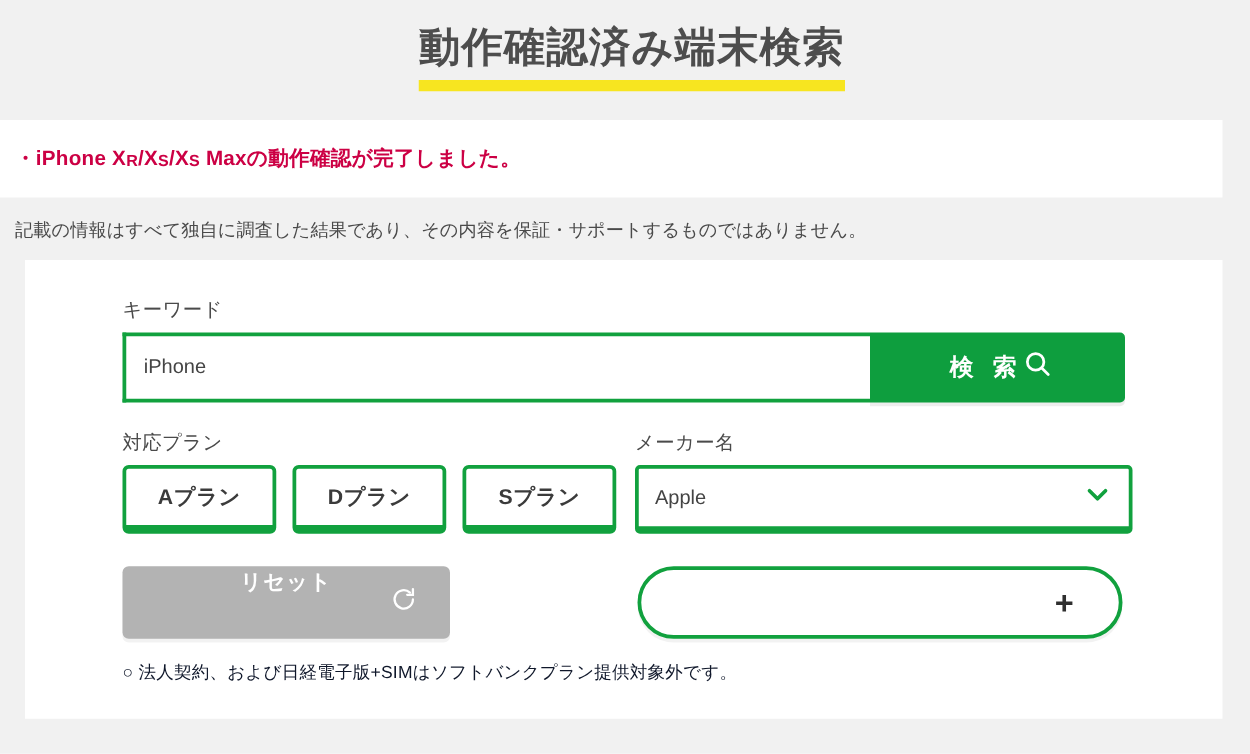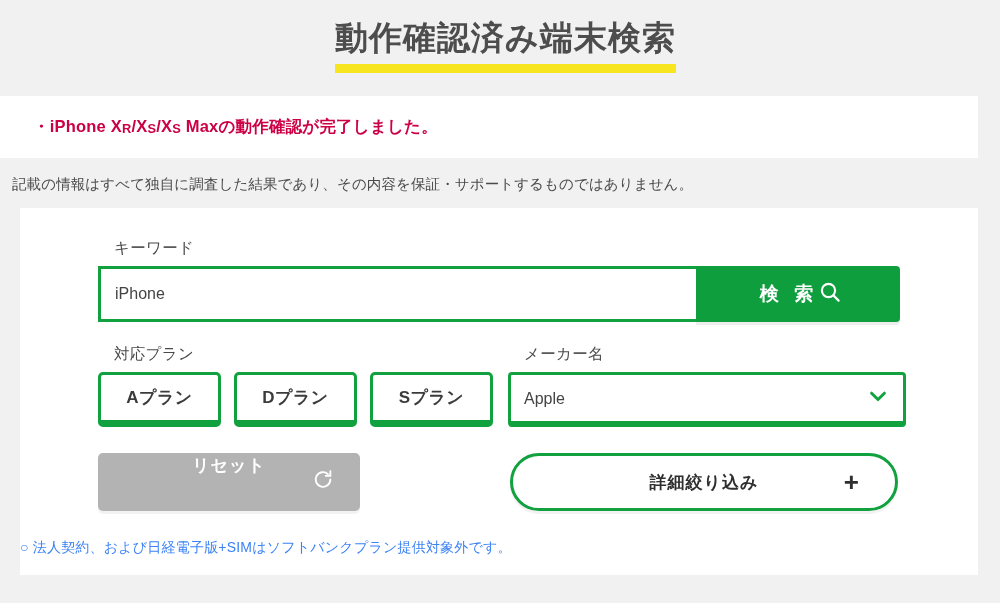--- a/index.html
+++ b/index.html
@@ -46,21 +46,21 @@
   }
 
   
   .notice-banner {
     background: #ffffff;
     width: 978px;
     margin: 0;
     height: 62px;
     display: flex;
     align-items: center;
-    padding-left: 33px;
+    padding-left: 12px;
   }
   .notice-text {
     color: #cc0044;
     font-size: 16.5px;
     font-weight: bold;
     letter-spacing: 0.2px;
   }
   .notice-text sub {
     font-size: 0.78em;
     vertical-align: baseline;
@@ -84,21 +84,20 @@
     height: 367px;
     background: #ffffff;
     padding: 30px 0 0 0;
   }
 
   .field-label {
     font-size: 15.5px;
     color: #4a4a4a;
     margin-bottom: 7px;
     letter-spacing: 0.3px;
-    margin-left: 16px;
   }
 
   .keyword-block { padding-left: 78px; }
 
   .keyword-row {
     display: flex;
     align-items: stretch;
     width: 802px;
     height: 56px;
   }
@@ -250,23 +249,24 @@
     top: 50%;
     transform: translateY(-50%);
     font-size: 26px;
     font-weight: bold;
     color: #2f2f2f;
     line-height: 1;
   }
 
   
   .card-note {
-    margin-top: 28px;
+    padding-left: 78px;
+    margin-top: 18px;
     font-size: 14px;
-    color: #3b82f6;
+    color: #0f172a;
     letter-spacing: 0.2px;
   }
 </style>
 </head>
 <body>
 
 <div class="page-header">
   <div class="title-wrap">
     <div class="page-title">動作確認済み端末検索</div>
     <div class="title-underline"></div>
@@ -329,19 +329,18 @@
       <span>リセット</span>
       <span class="reset-icon">
         <svg width="22" height="22" viewBox="0 0 24 24" fill="none" stroke="#ffffff" stroke-width="2" stroke-linecap="round">
           <path d="M20 12a8 8 0 1 1-2.6-5.9"></path>
           <polyline points="20,3 20,8 15,8" fill="none"></polyline>
         </svg>
       </span>
     </button>
 
     <button class="detail-button">
-      <span>詳細絞り込み</span>
       <span class="plus-icon">+</span>
     </button>
   </div>
 
   <div class="card-note">○ 法人契約、および日経電子版+SIMはソフトバンクプラン提供対象外です。</div>
 </div>
 
 </body></html>

